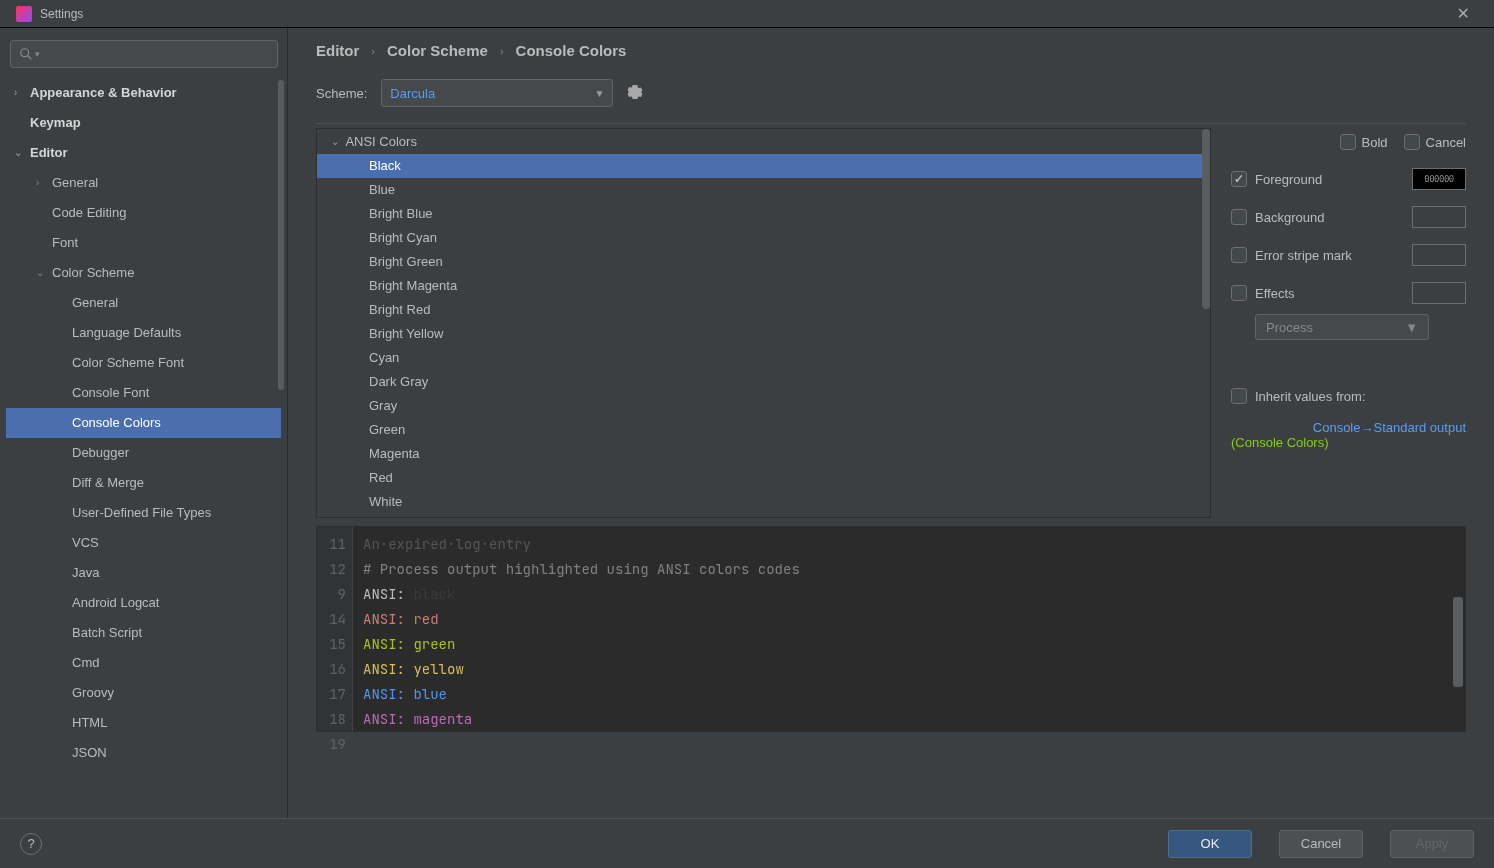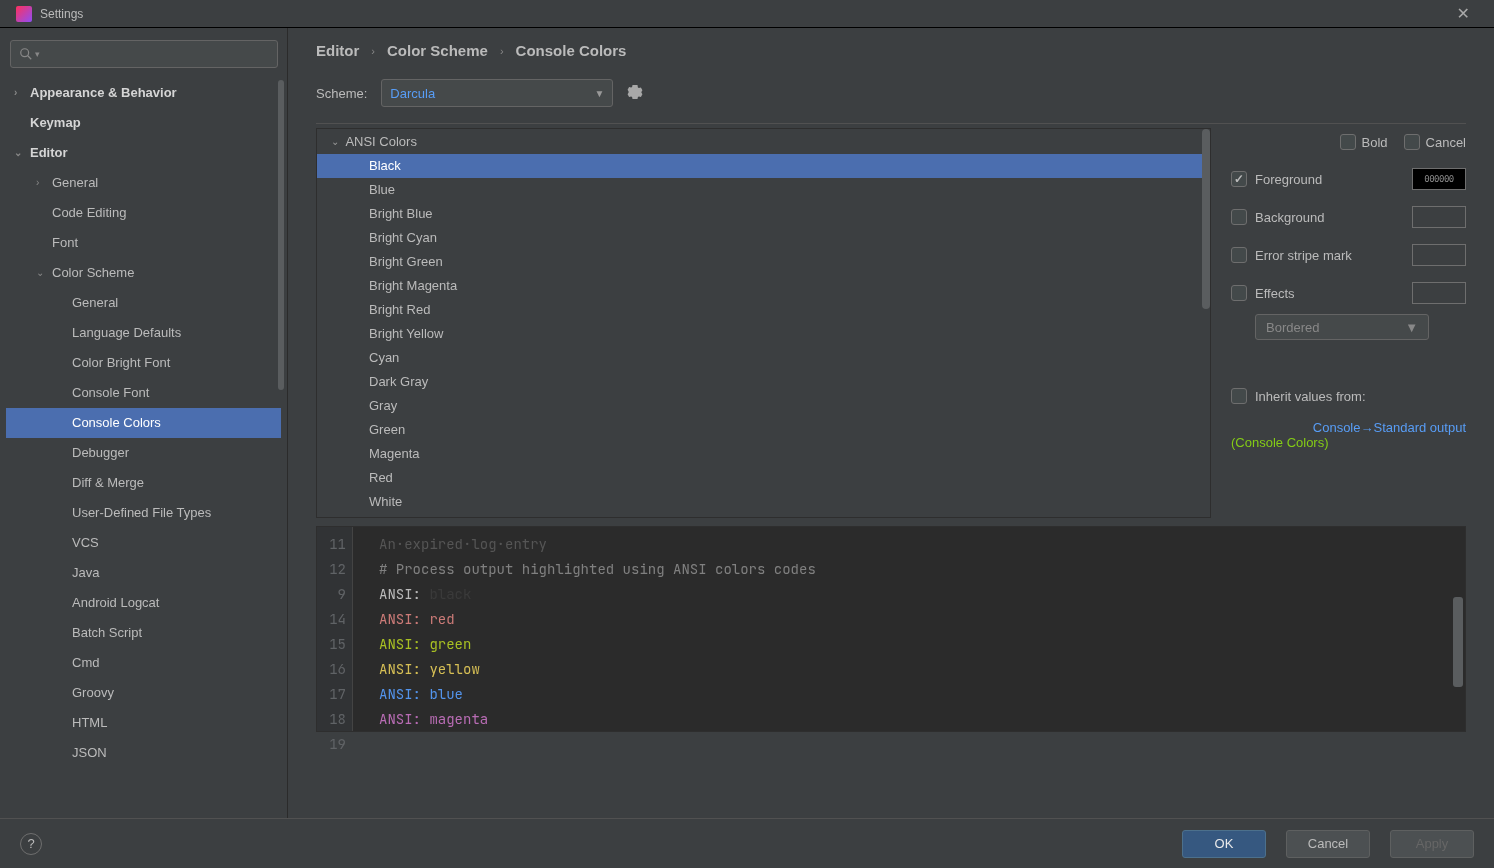--- a/index.html
+++ b/index.html
@@ -211,21 +211,20 @@
 
 .preview {
   margin-top: 8px;
   display: flex;
   border: 1px solid #2e2e2e;
   background: #2b2b2b;
   height: 206px;
   font-family: "JetBrains Mono", Consolas, monospace;
   font-size: 14px;
   position: relative;
-  gap: 16px;
 }
 .gutter {
   width: 36px;
   background: #313335;
   text-align: right;
   padding: 5px 6px 0 0;
   color: #606366;
   border-right: 1px solid #444;
   line-height: 25px;
 }
@@ -244,21 +243,21 @@
   align-items: center;
   padding: 0 20px;
 }
 .help-icon {
   width: 22px; height: 22px;
   border: 1px solid #6e6e6e;
   border-radius: 50%;
   display: flex; align-items: center; justify-content: center;
   color: #bbbbbb; font-size: 13px;
 }
-.footer-buttons { margin-left: auto; display: flex; gap: 20px; }
+.footer-buttons { margin-left: auto; display: flex; gap: 27px; }
 .btn {
   height: 28px;
   min-width: 84px;
   border: 1px solid #5e6060;
   background: #4c5052;
   color: #bbbbbb;
   border-radius: 3px;
   display: flex; align-items: center; justify-content: center;
   font-size: 13px;
   cursor: pointer;
@@ -317,21 +316,21 @@
         <div class="tree-item indent-2">
           <span class="arrow"></span>
           <span>General</span>
         </div>
         <div class="tree-item indent-2">
           <span class="arrow"></span>
           <span>Language Defaults</span>
         </div>
         <div class="tree-item indent-2">
           <span class="arrow"></span>
-          <span>Color Bright Font</span>
+          <span>Color Scheme Font</span>
         </div>
         <div class="tree-item indent-2">
           <span class="arrow"></span>
           <span>Console Font</span>
         </div>
         <div class="tree-item selected indent-2">
           <span class="arrow"></span>
           <span>Console Colors</span>
         </div>
         <div class="tree-item indent-2">
@@ -459,21 +458,21 @@
             <span class="checkbox"></span>
             <span class="attr-label">Error stripe mark</span>
             <span class="color-swatch empty"></span>
           </div>
           <div class="attr-row">
             <span class="checkbox"></span>
             <span class="attr-label">Effects</span>
             <span class="color-swatch empty"></span>
           </div>
           <div class="effects-select">
-            <span>Bordered</span>
+            <span>Process</span>
             <span class="arrow-down">▼</span>
           </div>
 
           <div class="inherit-section">
             <div class="attr-row">
               <span class="checkbox"></span>
               <span class="attr-label">Inherit values from:</span>
             </div>
             <span class="inherit-link">Console→Standard output</span>
             <span class="inherit-sub">(Console Colors)</span>

